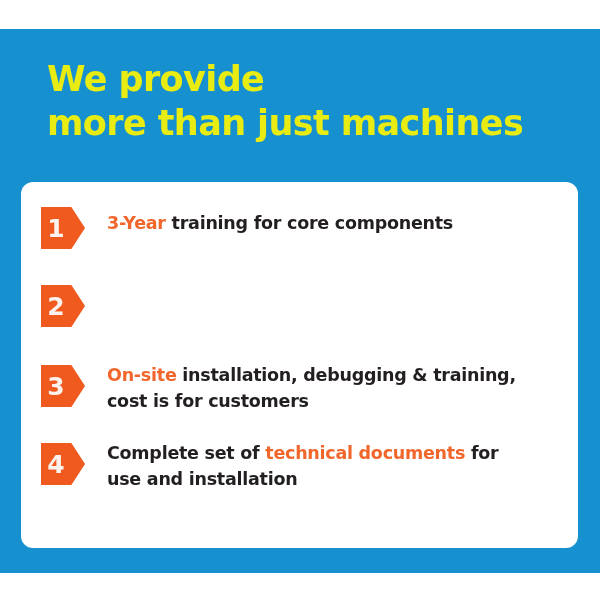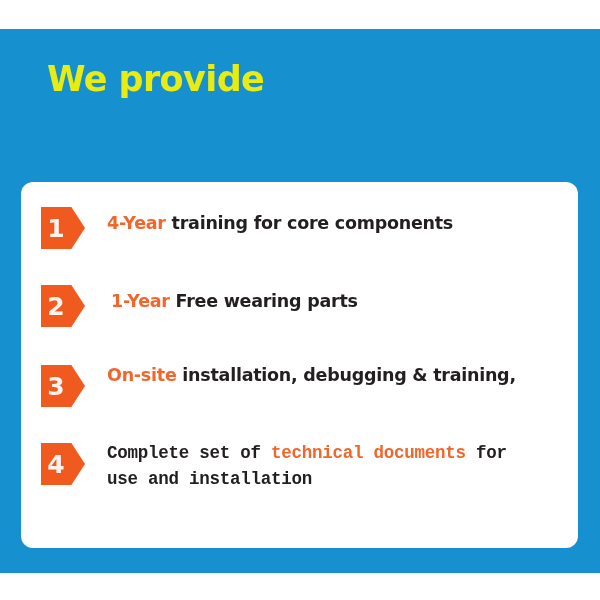--- a/index.html
+++ b/index.html
@@ -103,69 +103,68 @@
     color: #231f20;
     font-family: "DejaVu Sans", sans-serif;
     font-weight: bold;
     font-size: 17.5px;
     line-height: 26px;
     letter-spacing: -0.25px;
   }
   .item-1 .item-text { padding-left: 22px; padding-top: 6px; }
   .item-2 .item-text { padding-left: 26px; padding-top: 6px; }
   .item-3 .item-text { padding-left: 22px; padding-top: 0px; }
-  .item-4 .item-text { padding-left: 22px; padding-top: 0px; font-family: Liberation Mono, monospace; }
+  .item-4 .item-text { padding-left: 22px; padding-top: 0px; }
   .hl {
     color: #f0662b;
   }
   .line2 {
     display: block;
   }
 </style>
 </head>
 <body>
 
 <div class="screen">
 
   <div class="banner"></div>
 
   <div class="headline">
     <span class="headline-line">We provide</span>
+    <span class="headline-line">more than just machines</span>
   </div>
 
   <div class="card">
     <div class="items">
 
       <div class="item item-1">
         <div class="badge">
           <div class="badge-shape"></div>
           <div class="badge-num">1</div>
         </div>
         <div class="item-text">
-          <span class="hl">4-Year</span><span> training for core components</span>
+          <span class="hl">3-Year</span><span> training for core components</span>
         </div>
       </div>
 
       <div class="item item-2">
         <div class="badge">
           <div class="badge-shape"></div>
           <div class="badge-num">2</div>
-        </div>
-        <div class="item-text">
-          <span class="hl">1-Year</span><span> Free wearing parts</span>
         </div>
       </div>
 
       <div class="item item-3">
         <div class="badge">
           <div class="badge-shape"></div>
           <div class="badge-num">3</div>
         </div>
         <div class="item-text">
           <span class="hl">On-site</span><span> installation, debugging &amp; training,</span>
+          <span class="line2">cost is for customers</span>
         </div>
       </div>
 
       <div class="item item-4">
         <div class="badge">
           <div class="badge-shape"></div>
           <div class="badge-num">4</div>
         </div>
         <div class="item-text">
           <span>Complete set of </span><span class="hl">technical documents</span><span> for</span>

